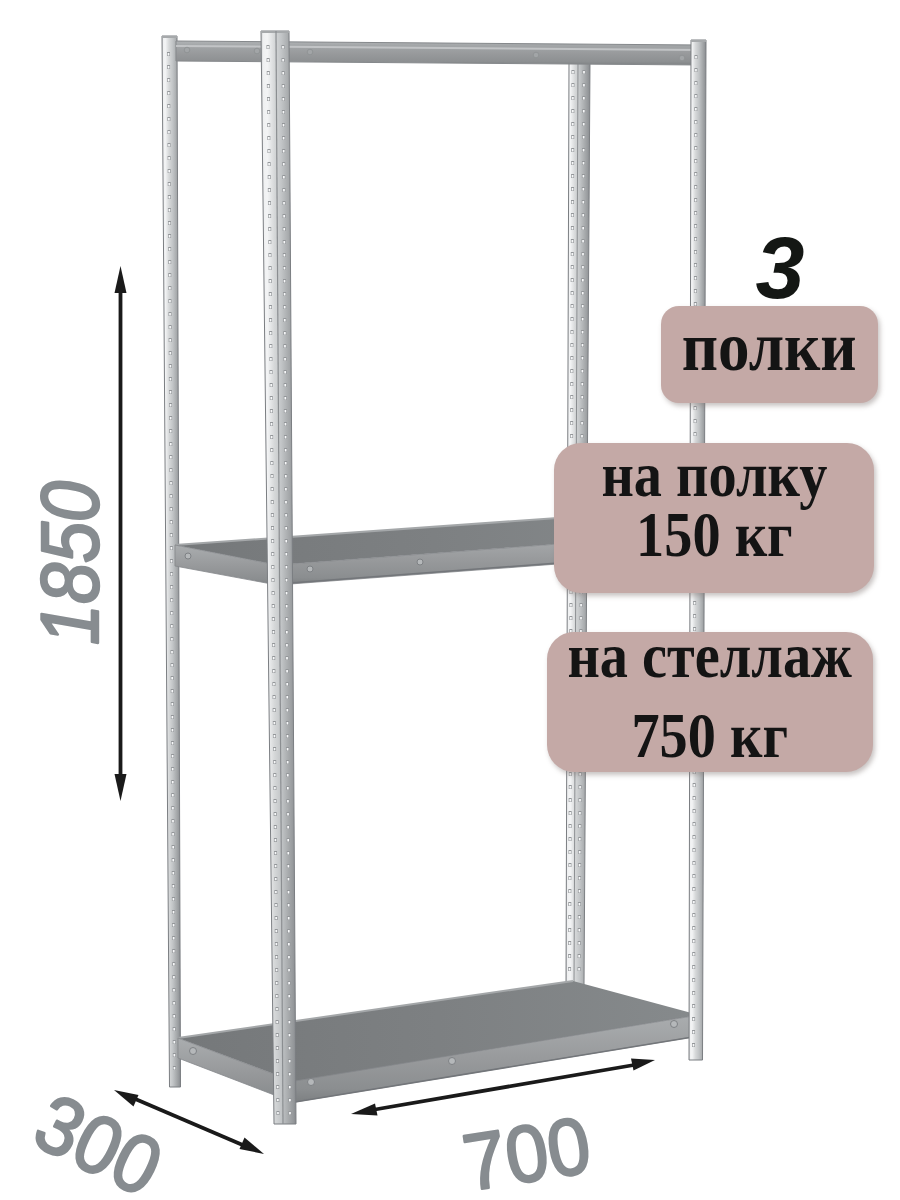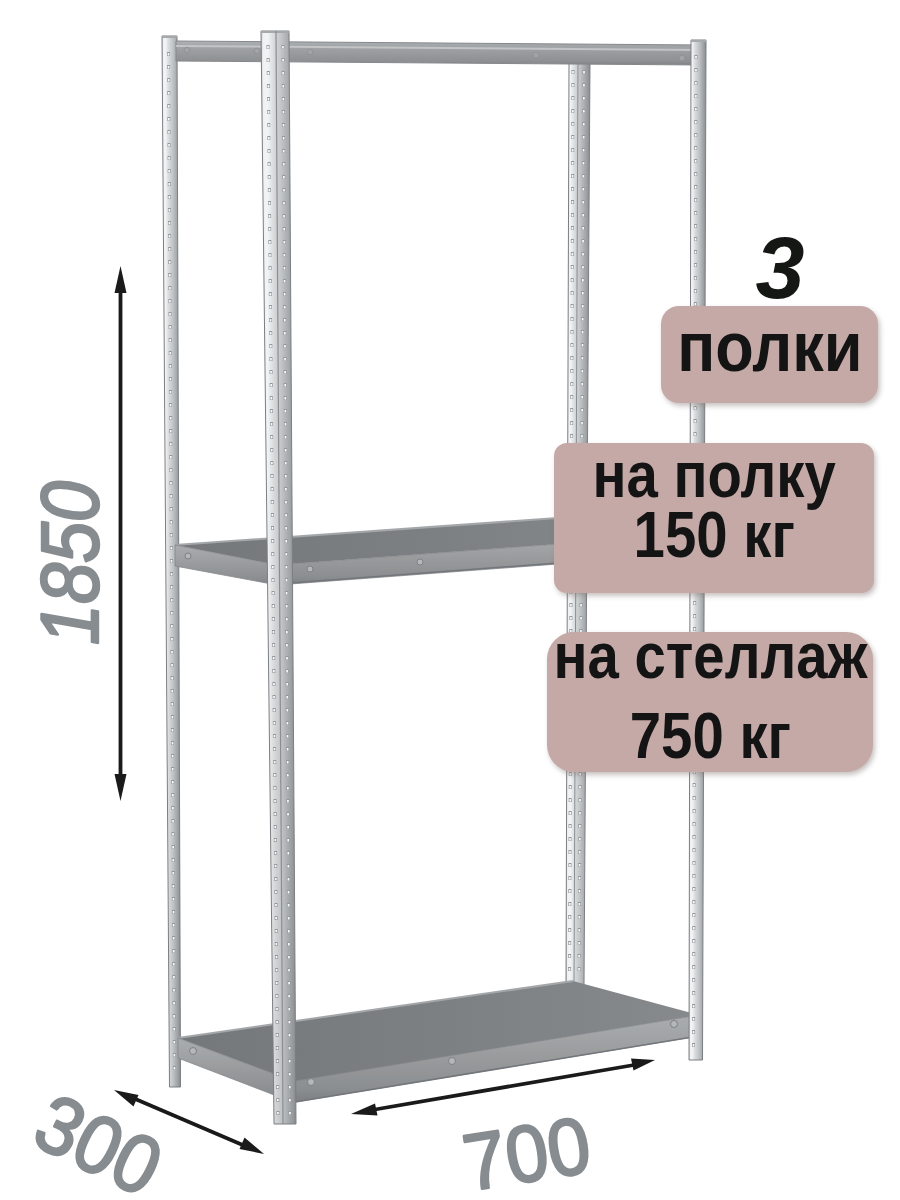--- a/index.html
+++ b/index.html
@@ -1,17 +1,17 @@
 <!DOCTYPE html>
 <html><head>
 <meta charset="utf-8">
 <style>
   html,body{margin:0;padding:0;background:#ffffff;width:900px;height:1200px;overflow:hidden;}
   body{font-family:"Liberation Sans", sans-serif;position:relative;}
-  .badge{position:absolute;background:#c4a9a6;box-shadow:2px 3px 5px rgba(130,120,118,0.45);display:flex;flex-direction:column;justify-content:center;align-items:center;color:#141414;font-weight:bold;text-align:center;}
+  .badge{position:absolute;background:#c4a9a6;box-shadow:2px 3px 5px rgba(130,120,118,0.45);display:flex;flex-direction:column;justify-content:center;align-items:center;color:#141414;font-weight:bold;text-align:center;font-family:Liberation Serif, serif;}
 </style>
 </head>
 <body>
 
 <svg width="900" height="1200" viewBox="0 0 900 1200" style="position:absolute;left:0;top:0;">
 <defs>
   <linearGradient id="post" x1="0" y1="0" x2="1" y2="0">
     <stop offset="0" stop-color="#c6c8ca"></stop>
     <stop offset="0.06" stop-color="#eff0f1"></stop>
     <stop offset="0.18" stop-color="#f3f4f5"></stop>
@@ -131,19 +131,19 @@
 
 <text transform="translate(531,1181) rotate(-9) scale(0.95,1)" font-family="Liberation Sans, sans-serif" font-size="80" fill="#878c90" stroke="#878c90" stroke-width="2.4" paint-order="stroke" stroke-linejoin="round" text-anchor="middle">700</text>
 </svg>
 
 <div style="position:absolute;left:700px;top:217px;width:160px;text-align:center;font-size:88px;font-weight:bold;font-style:italic;color:#141714;">3</div>
 
 <div class="badge" style="left:661px;top:306px;width:217px;height:97px;border-radius:18px;font-size:70px;padding-bottom:16px;box-sizing:border-box;">
     <span style="display:inline-block;transform:scaleX(0.9);white-space:nowrap;">полки</span>
   </div>
 
-<div class="badge" style="left:554px;top:443px;width:320px;height:150px;border-radius:13px;font-size:64px;line-height:60px;padding-bottom:26px;box-sizing:border-box;">
+<div class="badge" style="left:554px;top:443px;width:320px;height:150px;border-radius:27px;font-size:64px;line-height:60px;padding-bottom:26px;box-sizing:border-box;">
     <span style="display:inline-block;transform:scaleX(0.88);white-space:nowrap;">на полку<br>150 кг</span>
   </div>
 
 <div class="badge" style="left:547px;top:632px;width:326px;height:140px;border-radius:27px;font-size:64px;line-height:80px;padding-bottom:12px;box-sizing:border-box;">
     <span style="display:inline-block;transform:scaleX(0.88);white-space:nowrap;">на стеллаж<br>750 кг</span>
   </div>
 
 </body></html>

